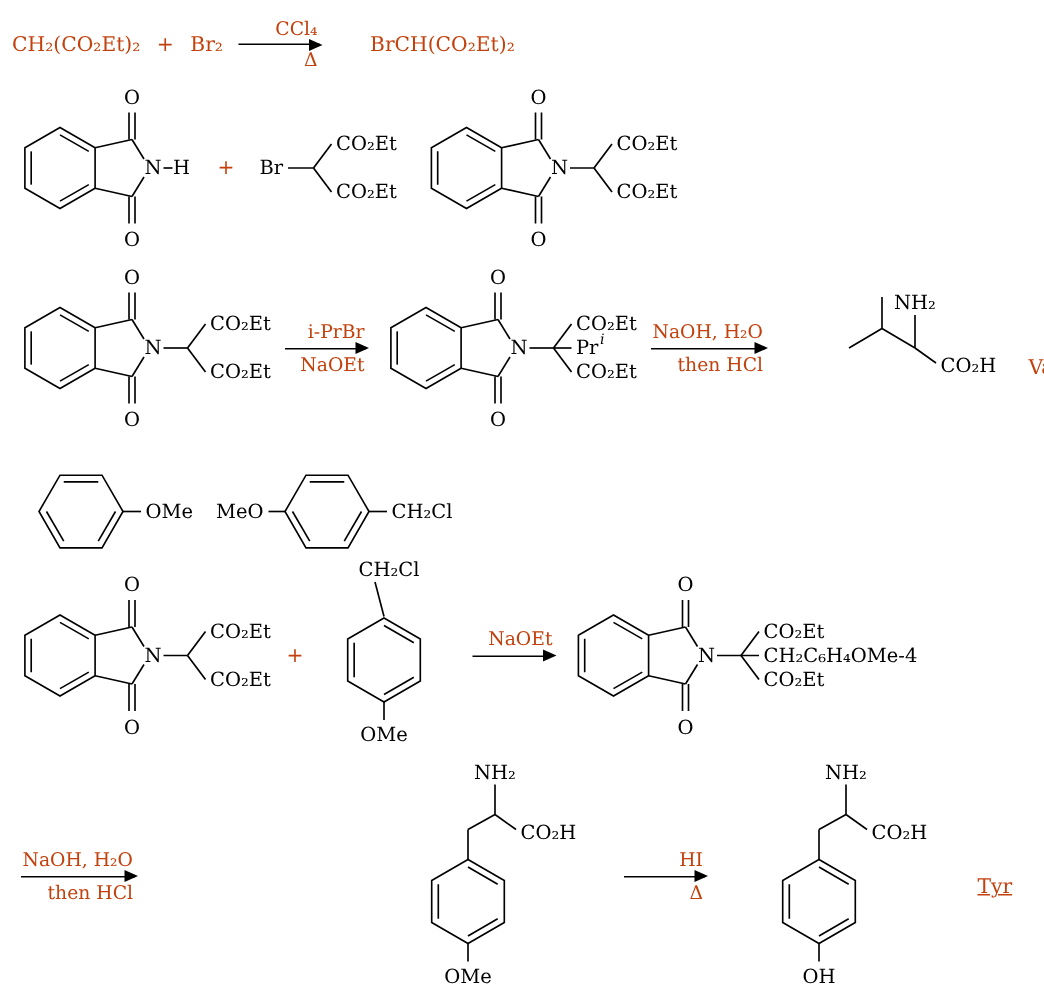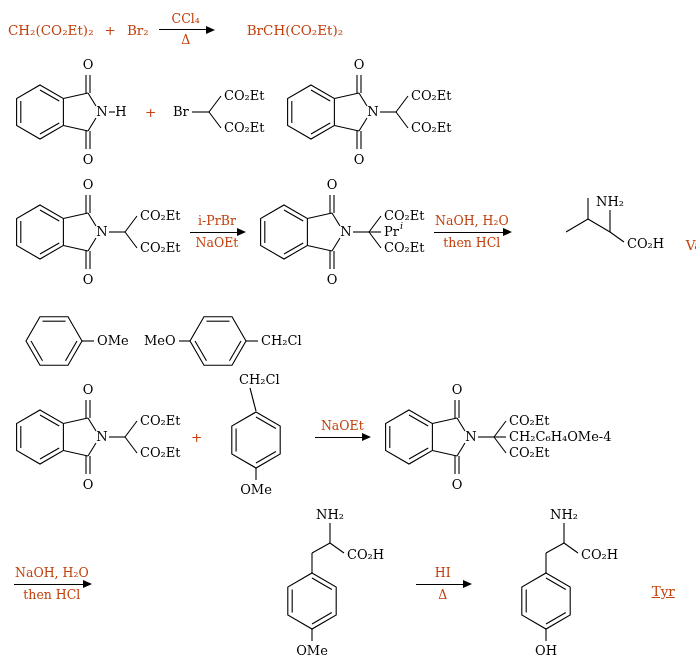--- a/index.html
+++ b/index.html
@@ -10,21 +10,21 @@
     height: 671px;
     background: #ffffff;
     color: #c2410c;
     font-family: "DejaVu Serif", "Liberation Serif", serif;
     font-size: 13.5px;
     overflow: hidden;
   }
   .row { position: absolute; display: flex; align-items: center; }
   .formula { white-space: nowrap; }
   .plus { padding: 0 3px; }
-  .rx-arrow { display: flex; flex-direction: column; align-items: center; font-size: 12.5px; }
+  .rx-arrow { display: flex; flex-direction: column; align-items: flex-end; font-size: 12.5px; }
   .rx-arrow .lbl { padding: 0 3px; line-height: 1.15; white-space: nowrap; }
   .rx-arrow .spacer { height: 14px; }
   .shaft {
     align-self: stretch; min-width: 54px; height: 0;
     border-top: 1.2px solid #000; position: relative; margin: 3px 2px;
   }
   .shaft::after {
     content: ""; position: absolute; right: -2px; top: -4.6px;
     width: 0; height: 0;
     border-left: 9px solid #000;

